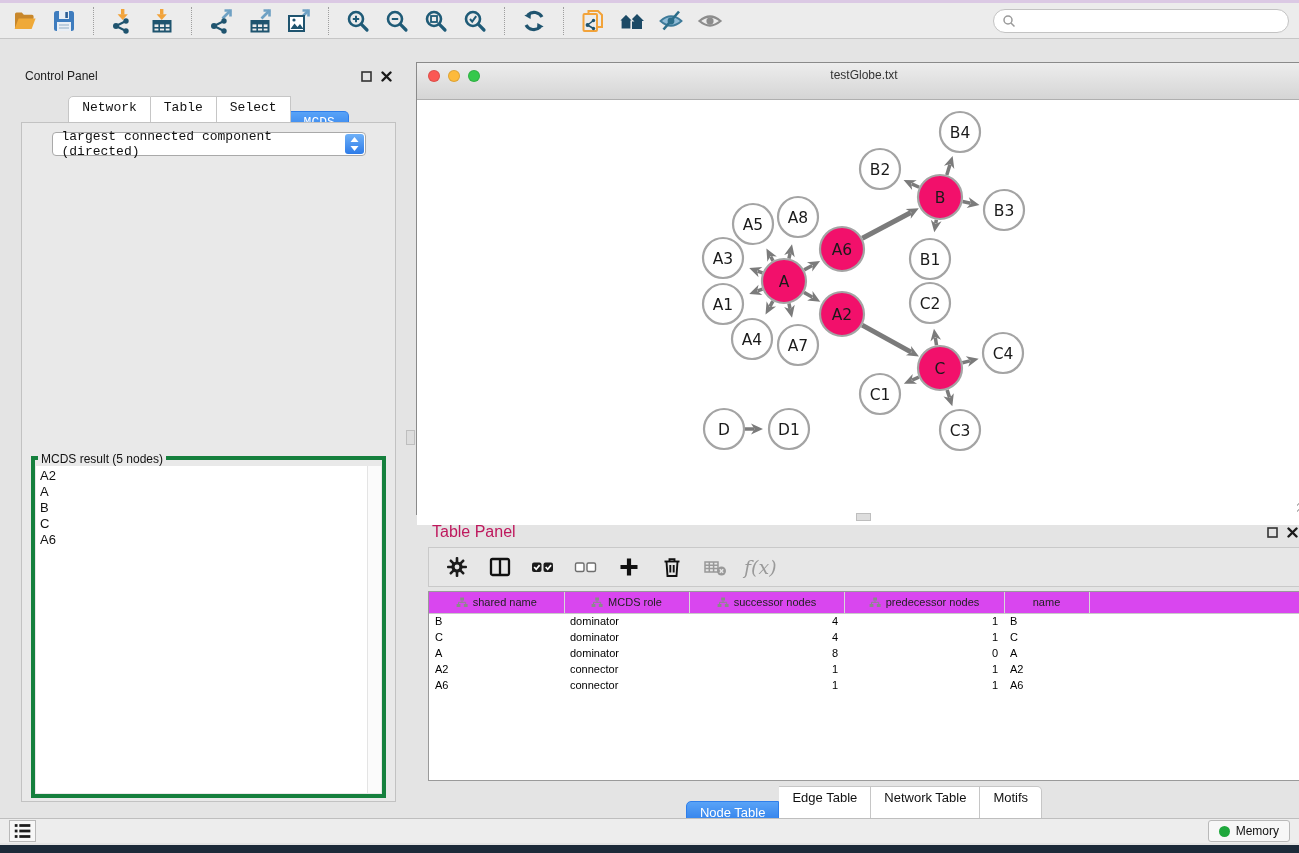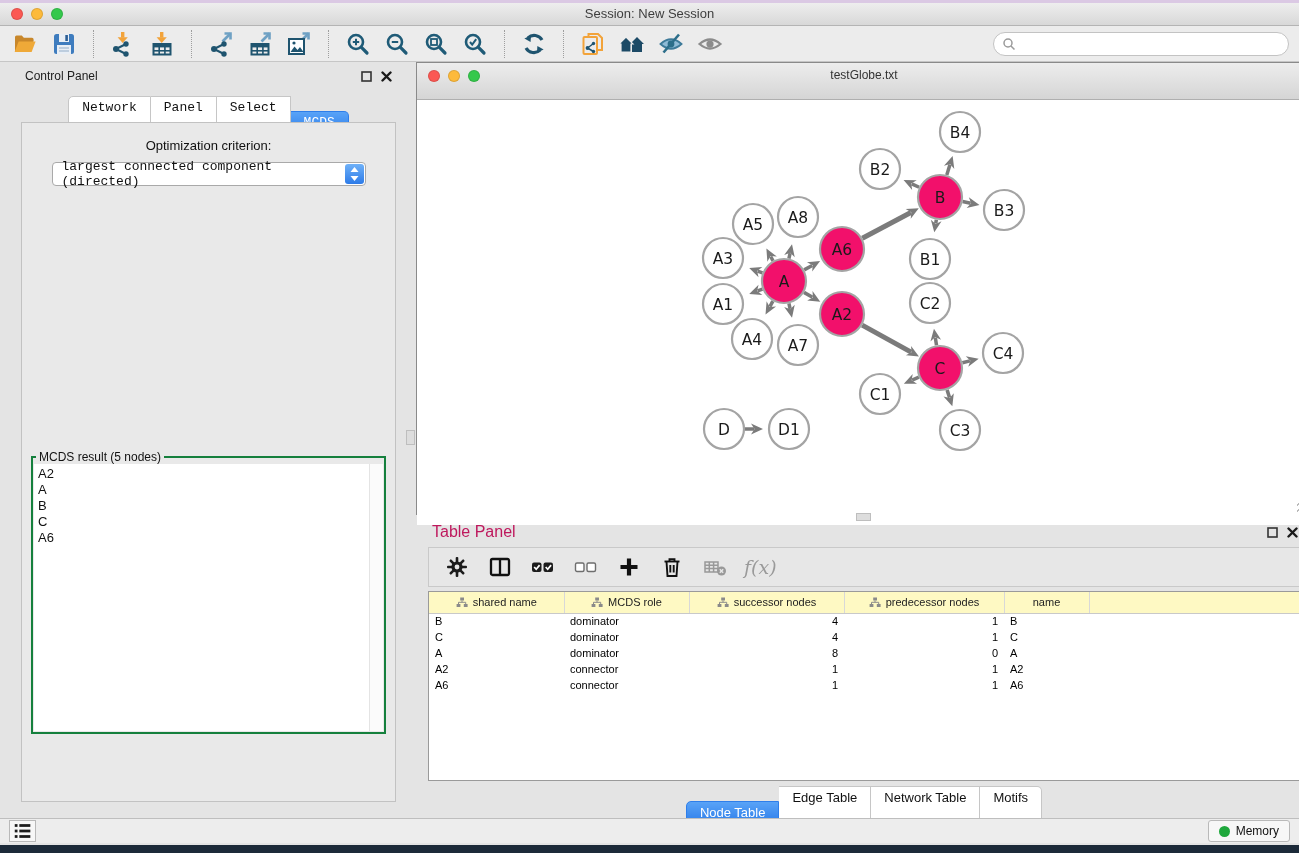--- a/index.html
+++ b/index.html
@@ -34,21 +34,21 @@
   .seg .tab { background:#fff; border:1px solid #C6C6C6; border-left:none; padding:2px 13px; font-size:13px; color:#111; line-height:17px; cursor:default; }
   .seg .tab:first-child { border-left:1px solid #C6C6C6; border-radius:5px 0 0 5px; }
   .seg .tab:last-child { border-radius:0 5px 5px 0; }
   .seg .tab.active { background:linear-gradient(#59A3F7,#2E7EEA); border-color:#2E7EEA; color:#fff;margin-top:15px; }
   .cp-body { position:absolute; left:8px; right:8px; top:60px; height:680px; background:#E9E9E9; border:1px solid #C2C2C2; }
   .opt-label { text-align:center; margin-top:15px; font-size:13px; color:#111; }
   .select { position:relative; margin:9px auto 0; width:314px; height:24px; background:#fff; border:1px solid #A9A9A9; border-radius:4px; display:flex; align-items:center; padding:0 26px 0 9px; font-size:13px; color:#111;font-family:Liberation Mono, monospace; }
   .select .stepper { position:absolute; right:1px; top:1px; bottom:1px; width:19px; border-radius:3px; background:linear-gradient(#6FB1F8,#2D7BE8); display:flex; flex-direction:column; align-items:center; justify-content:center; gap:2px; }
   .btn-row { display:flex; justify-content:center; gap:15px; margin-top:13px; }
   .btn { height:22px; padding:0 15px; background:linear-gradient(#FFFFFF,#F0F0F0); border:1px solid #ABABAB; border-radius:4px; font-size:13px; color:#111; line-height:20px; }
-  .result-group { position:absolute; left:9px; right:9px; top:333px; height:278px; border:2px solid #15803d; }
+  .result-group { position:absolute; left:9px; right:9px; top:333px; height:342px; border:4px solid #15803d; }
   .result-legend { position:absolute; top:-8px; left:3px; background:#E9E9E9; padding:0 3px; font-size:12px; color:#111; }
   .result-list { position:absolute; left:1px; right:1px; top:6px; bottom:1px; background:#fff; font-size:13px; padding:2px 16px 2px 4px; overflow:hidden; }
   .result-list .item { line-height:16px; color:#111; }
   .result-scroll { position:absolute; right:1px; top:6px; bottom:1px; width:14px; background:#FBFBFB; border-left:1px solid #E4E4E4; }
 
   
   .net-window { position:absolute; left:403px; top:0; width:896px; height:453px; border:1px solid #8a8a8a; background:#fff; }
   .net-titlebar { position:relative; height:37px; background:linear-gradient(#EDEDED,#D5D5D5); border-bottom:1px solid #AFAFAF; }
   .net-titlebar .title { text-align:center; line-height:25px; font-size:12px; color:#333; }
   .net-canvas { position:relative; width:894px; height:425px; background:#fff; }
@@ -60,48 +60,40 @@
 
   
   .table-panel { position:absolute; left:403px; top:458px; width:896px; height:298px; }
   .tp-header { height:24px; display:flex; align-items:center; padding:0 14px 0 16px; gap:8px; }
   .tp-header .ptitle { font-size:16px; color:#be185d; }
   .tp-toolbar { margin:3px 7px 0 12px; height:40px; background:#E7E7E7; border:1px solid #C9C9C9; display:flex; align-items:center; gap:15px; padding:0 14px; }
   .tp-tool { width:28px; height:28px; display:flex; align-items:center; justify-content:center; }
   .fx-label { font-family:"DejaVu Serif", serif; font-style:italic; font-size:19px; color:#9a9a9a; }
   .tp-tablebox { margin:4px 7px 0 12px; height:190px; background:#fff; border:1px solid #9A9A9A; overflow:hidden; }
   table.grid { width:100%; border-collapse:collapse; table-layout:fixed; font-size:11px; }
-  table.grid th { height:21px; background:#fef9c3; border-bottom:1px solid #C9C9C9; border-right:1px solid #D8D8D8; font-weight:normal; color:#222; }
+  table.grid th { height:21px; background:#d946ef; border-bottom:1px solid #C9C9C9; border-right:1px solid #D8D8D8; font-weight:normal; color:#222; }
   table.grid th .hwrap { display:flex; align-items:center; justify-content:center; gap:5px; }
   table.grid td { height:16px; padding:0 6px; color:#000; white-space:nowrap; overflow:hidden; }
   td.al { text-align:left; padding-left:10px; } td.ar { text-align:right; padding-right:16px; }
   .tp-tabs { display:flex; justify-content:center; margin-top:5px; }
 
   
   .statusbar { position:absolute; top:818px; left:0; width:1299px; height:25px; background:#EDEDED; border-top:1px solid #BEBEBE; display:flex; align-items:center; padding:0 9px; }
   .list-btn { width:27px; height:22px; background:#F7F7F7; border:1px solid #B9B9B9; display:flex; align-items:center; justify-content:center; }
   .memory-btn { margin-left:auto; height:22px; background:#F7F7F7; border:1px solid #B9B9B9; border-radius:3px; display:flex; align-items:center; gap:6px; padding:0 10px; font-size:12px; color:#111; }
   .memory-dot { width:11px; height:11px; border-radius:50%; background:#1FA83D; }
   .desktop-bottom { position:absolute; bottom:0; left:0; width:1299px; height:8px; background:#1C2A39; }
   .icon { display:block; }
 </style>
 </head>
 <body>
 
 <div class="app">
   <div class="desktop-top"></div>
 
-  <div class="titlebar">
-    <div class="traffic">
-      <div class="light red"></div>
-      <div class="light yellow"></div>
-      <div class="light green"></div>
-    </div>
-    <div class="title">Session: New Session</div>
-  </div>
 
   <div class="toolbar">
     <div class="tool-btn">
       <svg class="icon" width="26" height="26" viewBox="0 0 26 26">
           <path d="M3 21 V6 q0-1.6 1.6-1.6 h5.2 l2 2.4 h8.2 q1.6 0 1.6 1.6 v2" fill="#C8872B"></path>
           <path d="M2.6 21 L6.6 10.4 h17 L19.6 21 Z" fill="#EFA938"></path>
         </svg>
     </div>
     <div class="tool-btn">
       <svg class="icon" width="26" height="26" viewBox="0 0 26 26">
@@ -284,27 +276,26 @@
               <rect x="1" y="1" width="9" height="9" fill="none" stroke="#333" stroke-width="1.6"></rect>
             </svg>
           <svg class="icon" width="11" height="11" viewBox="0 0 11 11">
               <path d="M1.5 1.5 L9.5 9.5 M9.5 1.5 L1.5 9.5" stroke="#1a1a1a" stroke-width="2.4" stroke-linecap="round"></path>
             </svg>
         </span>
       </div>
       <div class="cp-tabs">
           <span class="seg">
             <span class="tab">Network</span>
-            <span class="tab">Panel</span>
+            <span class="tab">Table</span>
             <span class="tab">Select</span>
             <span class="tab active">MCDS</span>
           </span>
         </div>
       <div class="cp-body">
-        <div class="opt-label">Optimization criterion:</div>
         <div class="select">
           <span>largest connected component (directed)</span>
           <span class="stepper">
             <svg width="9" height="6" viewBox="0 0 9 6">
                 <path d="M4.5 0 L8.5 5 H0.5 Z" fill="#fff"></path>
               </svg>
             <svg width="9" height="6" viewBox="0 0 9 6">
                 <path d="M4.5 6 L8.5 1 H0.5 Z" fill="#fff"></path>
               </svg>
           </span>

